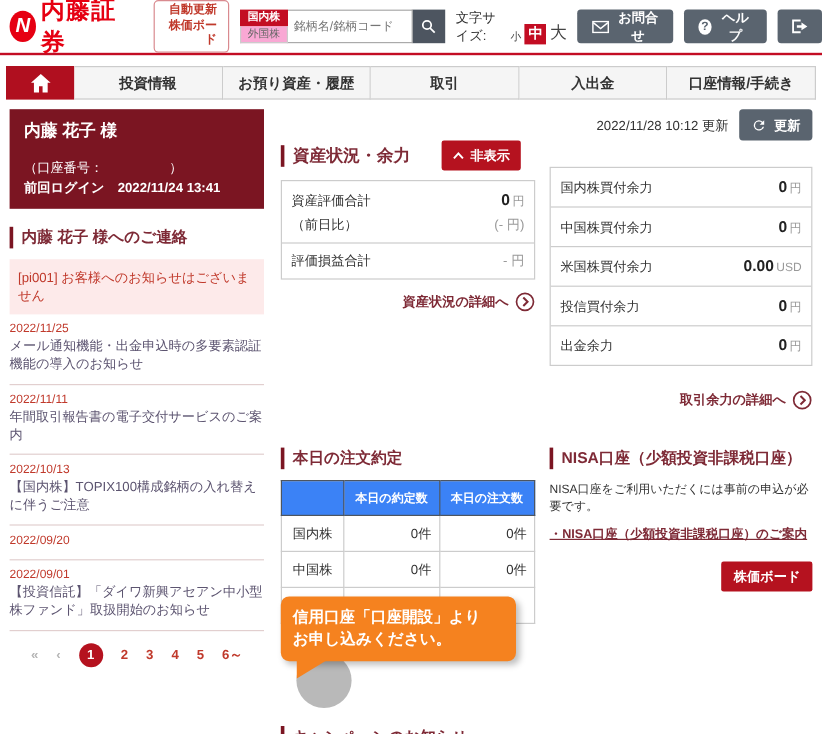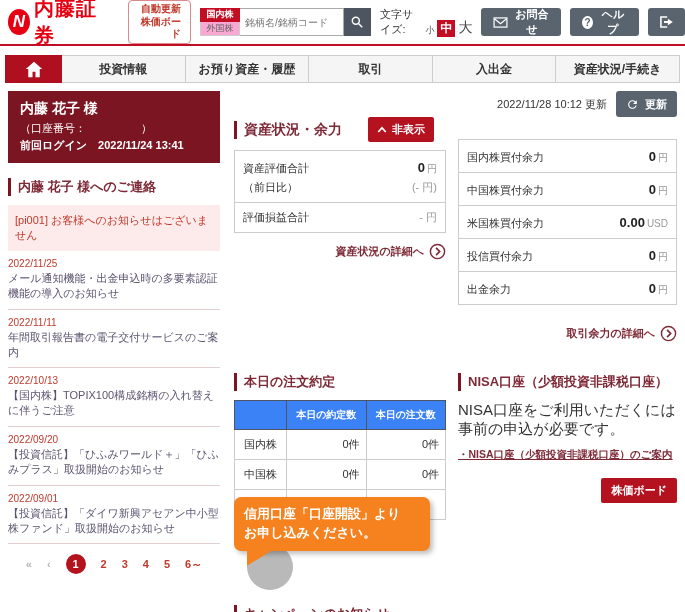--- a/index.html
+++ b/index.html
@@ -45,21 +45,21 @@
               justify-content:center; cursor:pointer; }
   .nav-item { flex:1; background:#f5f5f5; border:1px solid #ccc; border-left:none;
               display:flex; align-items:center; justify-content:center; font-size:12px;
               font-weight:bold; color:#333; cursor:pointer; }
   
   .content { display:flex; padding:8px 8px 0 8px; gap:14px; }
   .left-col { width:212px; flex:none; }
   .main-col { flex:1; min-width:0; }
   
   .userbox { background:#7b1522; color:#fff; padding:9px 12px 10px 12px; }
-  .userbox .uname { font-size:14px; font-weight:bold; margin-bottom:3px; }
+  .userbox .uname { font-size:14px; font-weight:bold; margin-bottom:14px; }
   .userbox .uacct { font-size:11px; margin-bottom:2px; }
   .userbox .ulogin { font-size:11px; font-weight:bold; }
   .sec-title { border-left:3px solid #7b1522; padding-left:7px; color:#7e2a36; font-size:13px;
                font-weight:bold; margin:15px 0 9px 0; }
   .pinkbox { background:#fdeaea; color:#c0392b; font-size:11px; padding:8px 7px; }
   .news-item { padding:7px 0 8px 0; border-bottom:1px solid #e2cfcf; cursor:pointer; }
   .news-date { color:#c0392b; font-size:10px; margin-bottom:2px; }
   .news-text { font-size:11px; color:#5c5470; line-height:1.35; }
   .pager { margin-top:10px; font-size:11px; }
   .pager-row { display:flex; justify-content:center; align-items:center; gap:15px; margin-bottom:6px; }
@@ -97,21 +97,21 @@
   .p-row:last-child { border-bottom:none; }
   .power-link { margin-top:20px; }
   .row2 { margin-top:16px; }
   .orders-table { width:100%; border-collapse:collapse; }
   .orders-table th { background:#3b82f6; color:#fff; font-size:10px; font-weight:bold;
                      padding:7px 4px; border:1px solid #4d5560; }
   .orders-table td { border:1px solid #ccc; font-size:11px; padding:7px 6px; }
   .ot-label { text-align:center; color:#333; width:52px; }
   .ot-val { text-align:right; }
   .orders-note { font-size:10px; color:#555; margin-top:5px; }
-  .nisa-text { font-size:15px; color:#333; margin:10px 0 9px 0; }
+  .nisa-text { font-size:10px; color:#333; margin:10px 0 9px 0; }
   .nisa-link { font-size:10.5px; color:#7e2a36; text-decoration:underline; font-weight:bold;
                cursor:pointer; }
   .nisa-btn-row { display:flex; justify-content:flex-end; margin-top:16px; }
   
   .spot-circle { position:absolute; left:247px; top:544px; width:46px; height:46px;
                  border-radius:50%; background:#b9b9b9; z-index:1; }
   .tooltip { position:absolute; left:234px; top:497px; width:196px; z-index:2;
              background:#f5821f; color:#fff; font-size:13px; font-weight:bold; line-height:1.45;
              padding:8px 10px; border-radius:7px; box-shadow:3px 3px 5px rgba(0,0,0,.25); }
   .tooltip-tail { position:absolute; left:13px; bottom:-15px; width:26px; height:16px;
@@ -182,21 +182,21 @@
       <span class="icon">
         <svg width="20" height="18" viewBox="0 0 24 22">
             <path fill="#fff" d="M12 2l10 9h-3v10h-5.2v-6.5H10.2V21H5V11H2z"></path>
           </svg>
       </span>
     </div>
     <div class="nav-item">投資情報</div>
     <div class="nav-item">お預り資産・履歴</div>
     <div class="nav-item">取引</div>
     <div class="nav-item">入出金</div>
-    <div class="nav-item">資産状況/手続き</div>
+    <div class="nav-item">口座情報/手続き</div>
   </div>
 
   <div class="content">
 
     <div class="left-col">
       <div class="userbox">
         <div class="uname">内藤 花子 様</div>
         <div class="uacct">（口座番号：　　　　　）</div>
         <div class="ulogin">前回ログイン　2022/11/24 13:41</div>
       </div>
@@ -212,21 +212,20 @@
         <div class="news-item">
           <div class="news-date">2022/11/11</div>
           <div class="news-text">年間取引報告書の電子交付サービスのご案内</div>
         </div>
         <div class="news-item">
           <div class="news-date">2022/10/13</div>
           <div class="news-text">【国内株】TOPIX100構成銘柄の入れ替えに伴うご注意</div>
         </div>
         <div class="news-item">
           <div class="news-date">2022/09/20</div>
-          <div class="news-text">【投資信託】「ひふみワールド＋」「ひふみプラス」取扱開始のお知らせ</div>
         </div>
         <div class="news-item">
           <div class="news-date">2022/09/01</div>
           <div class="news-text">【投資信託】「ダイワ新興アセアン中小型株ファンド」取扱開始のお知らせ</div>
         </div>
       </div>
 
       <div class="pager">
         <div class="pager-row">
           <span class="pg pg-dis">«</span>

